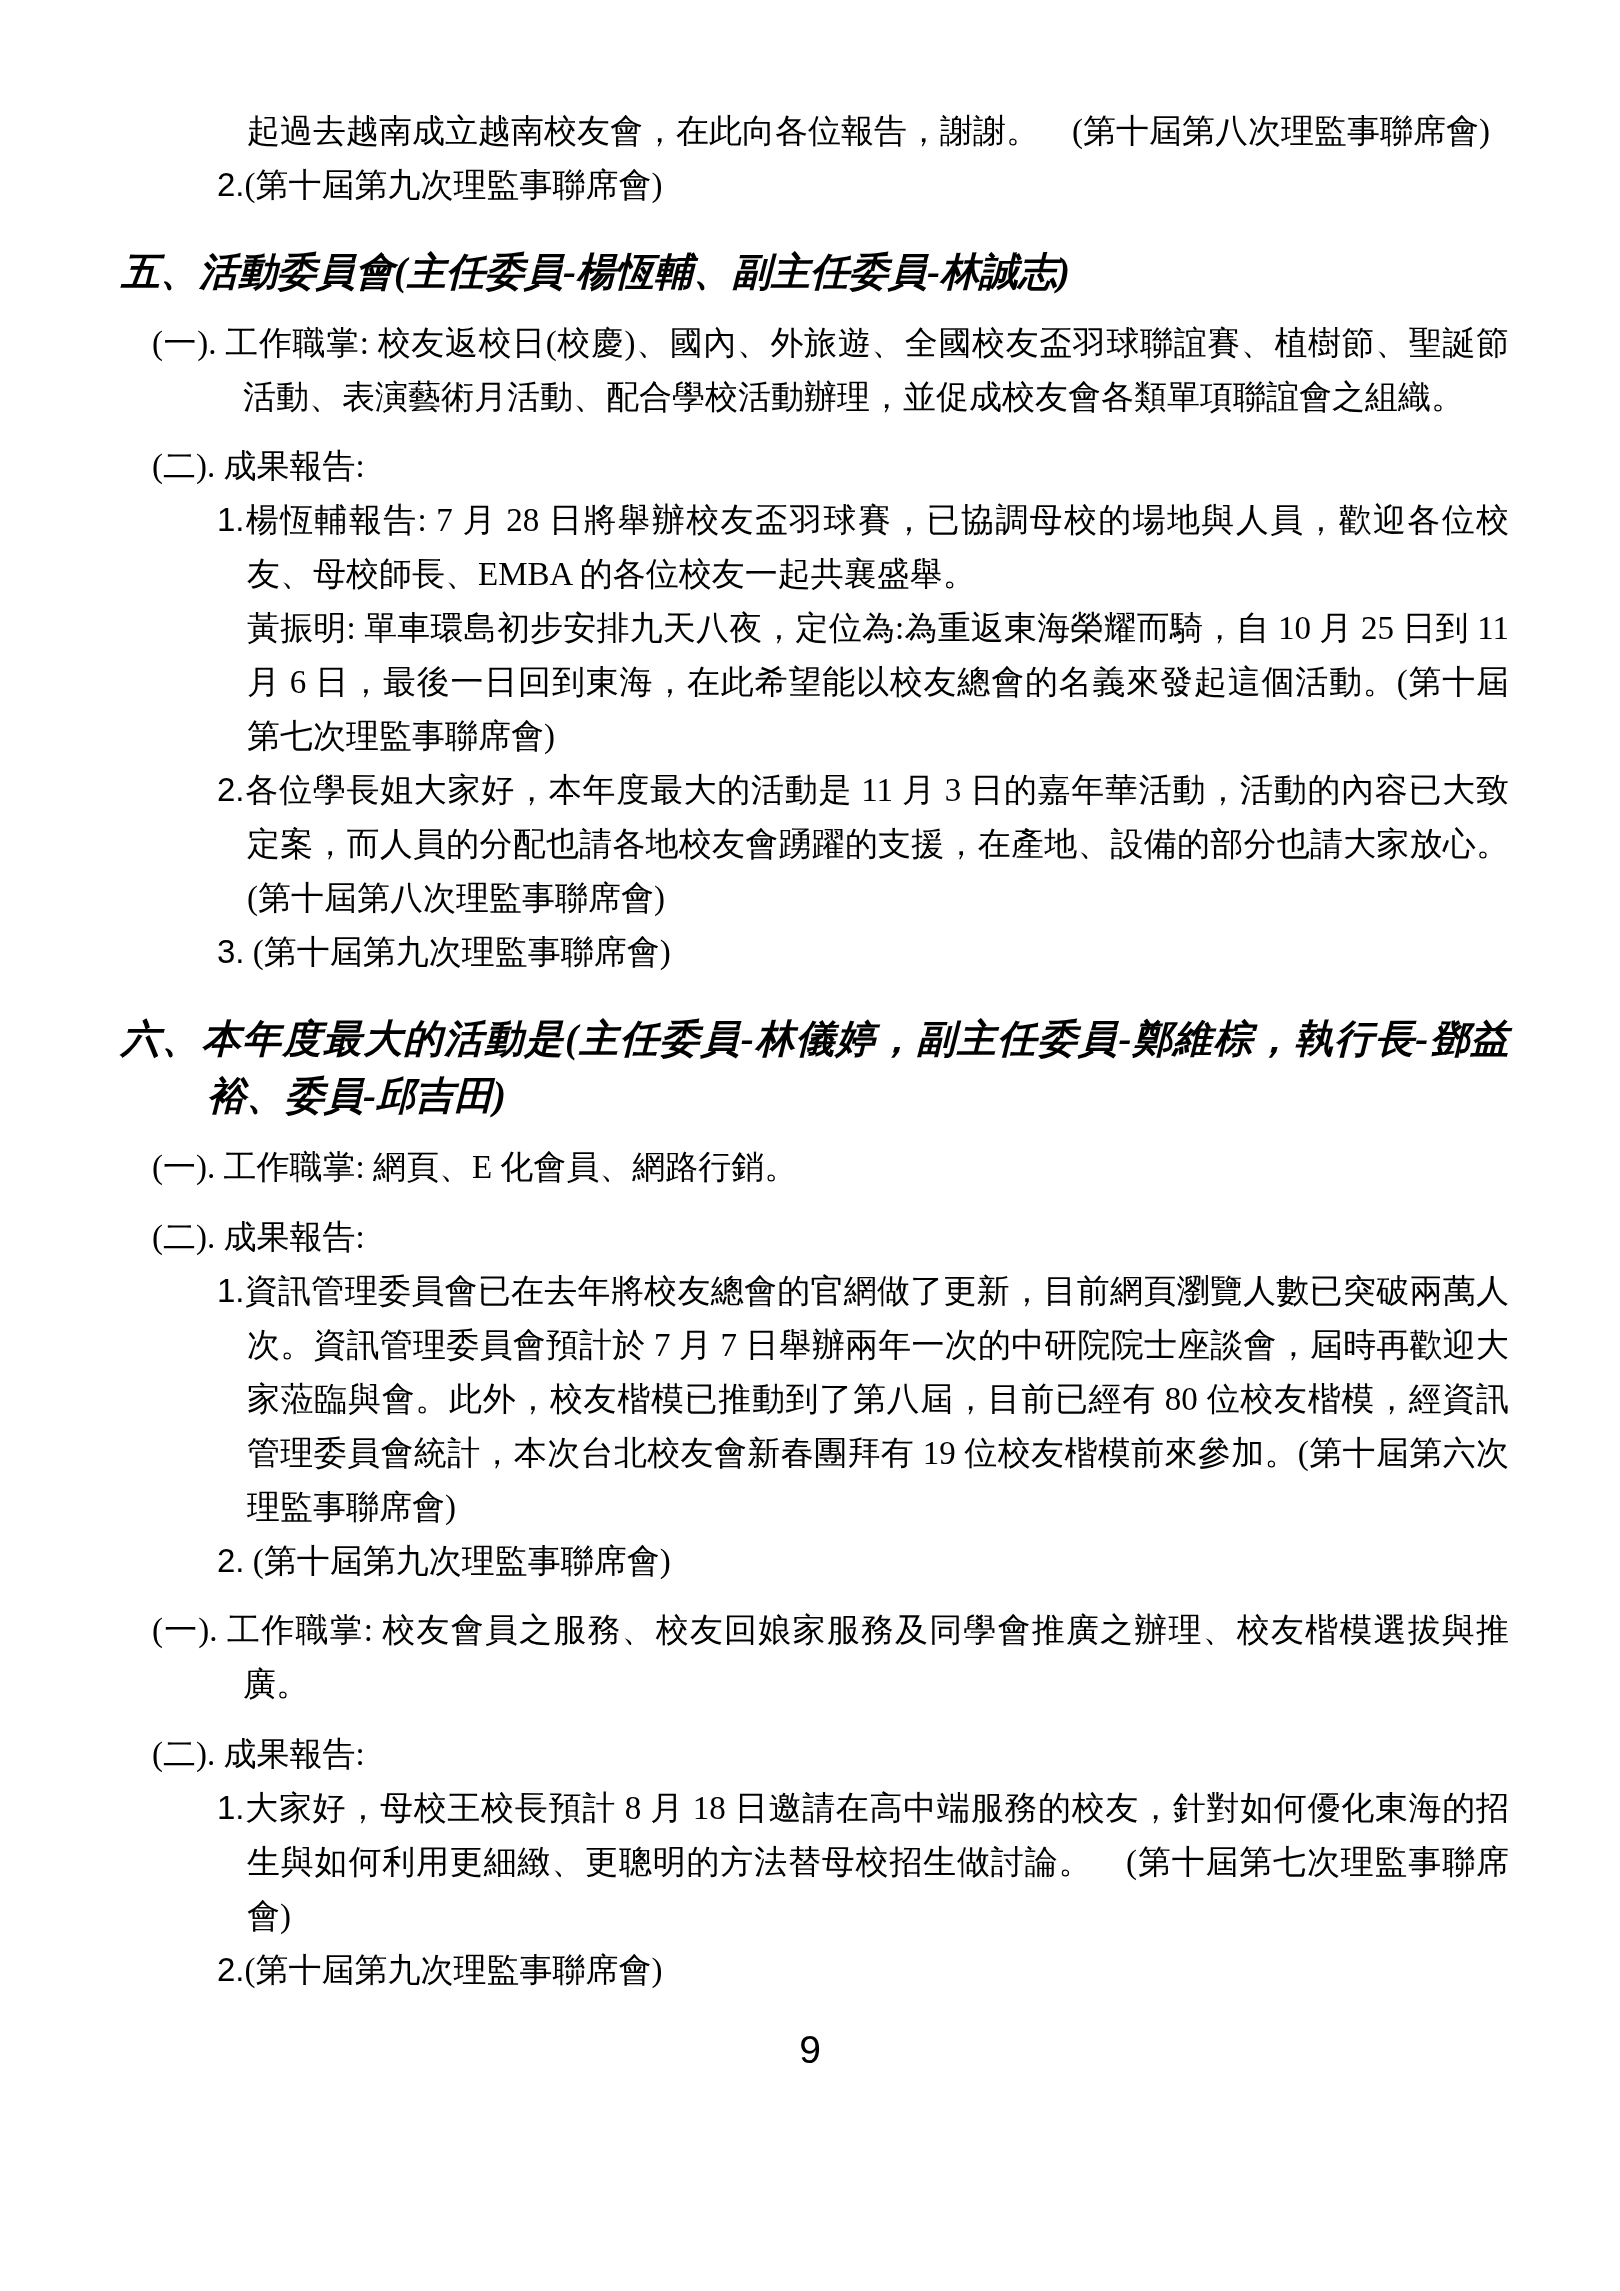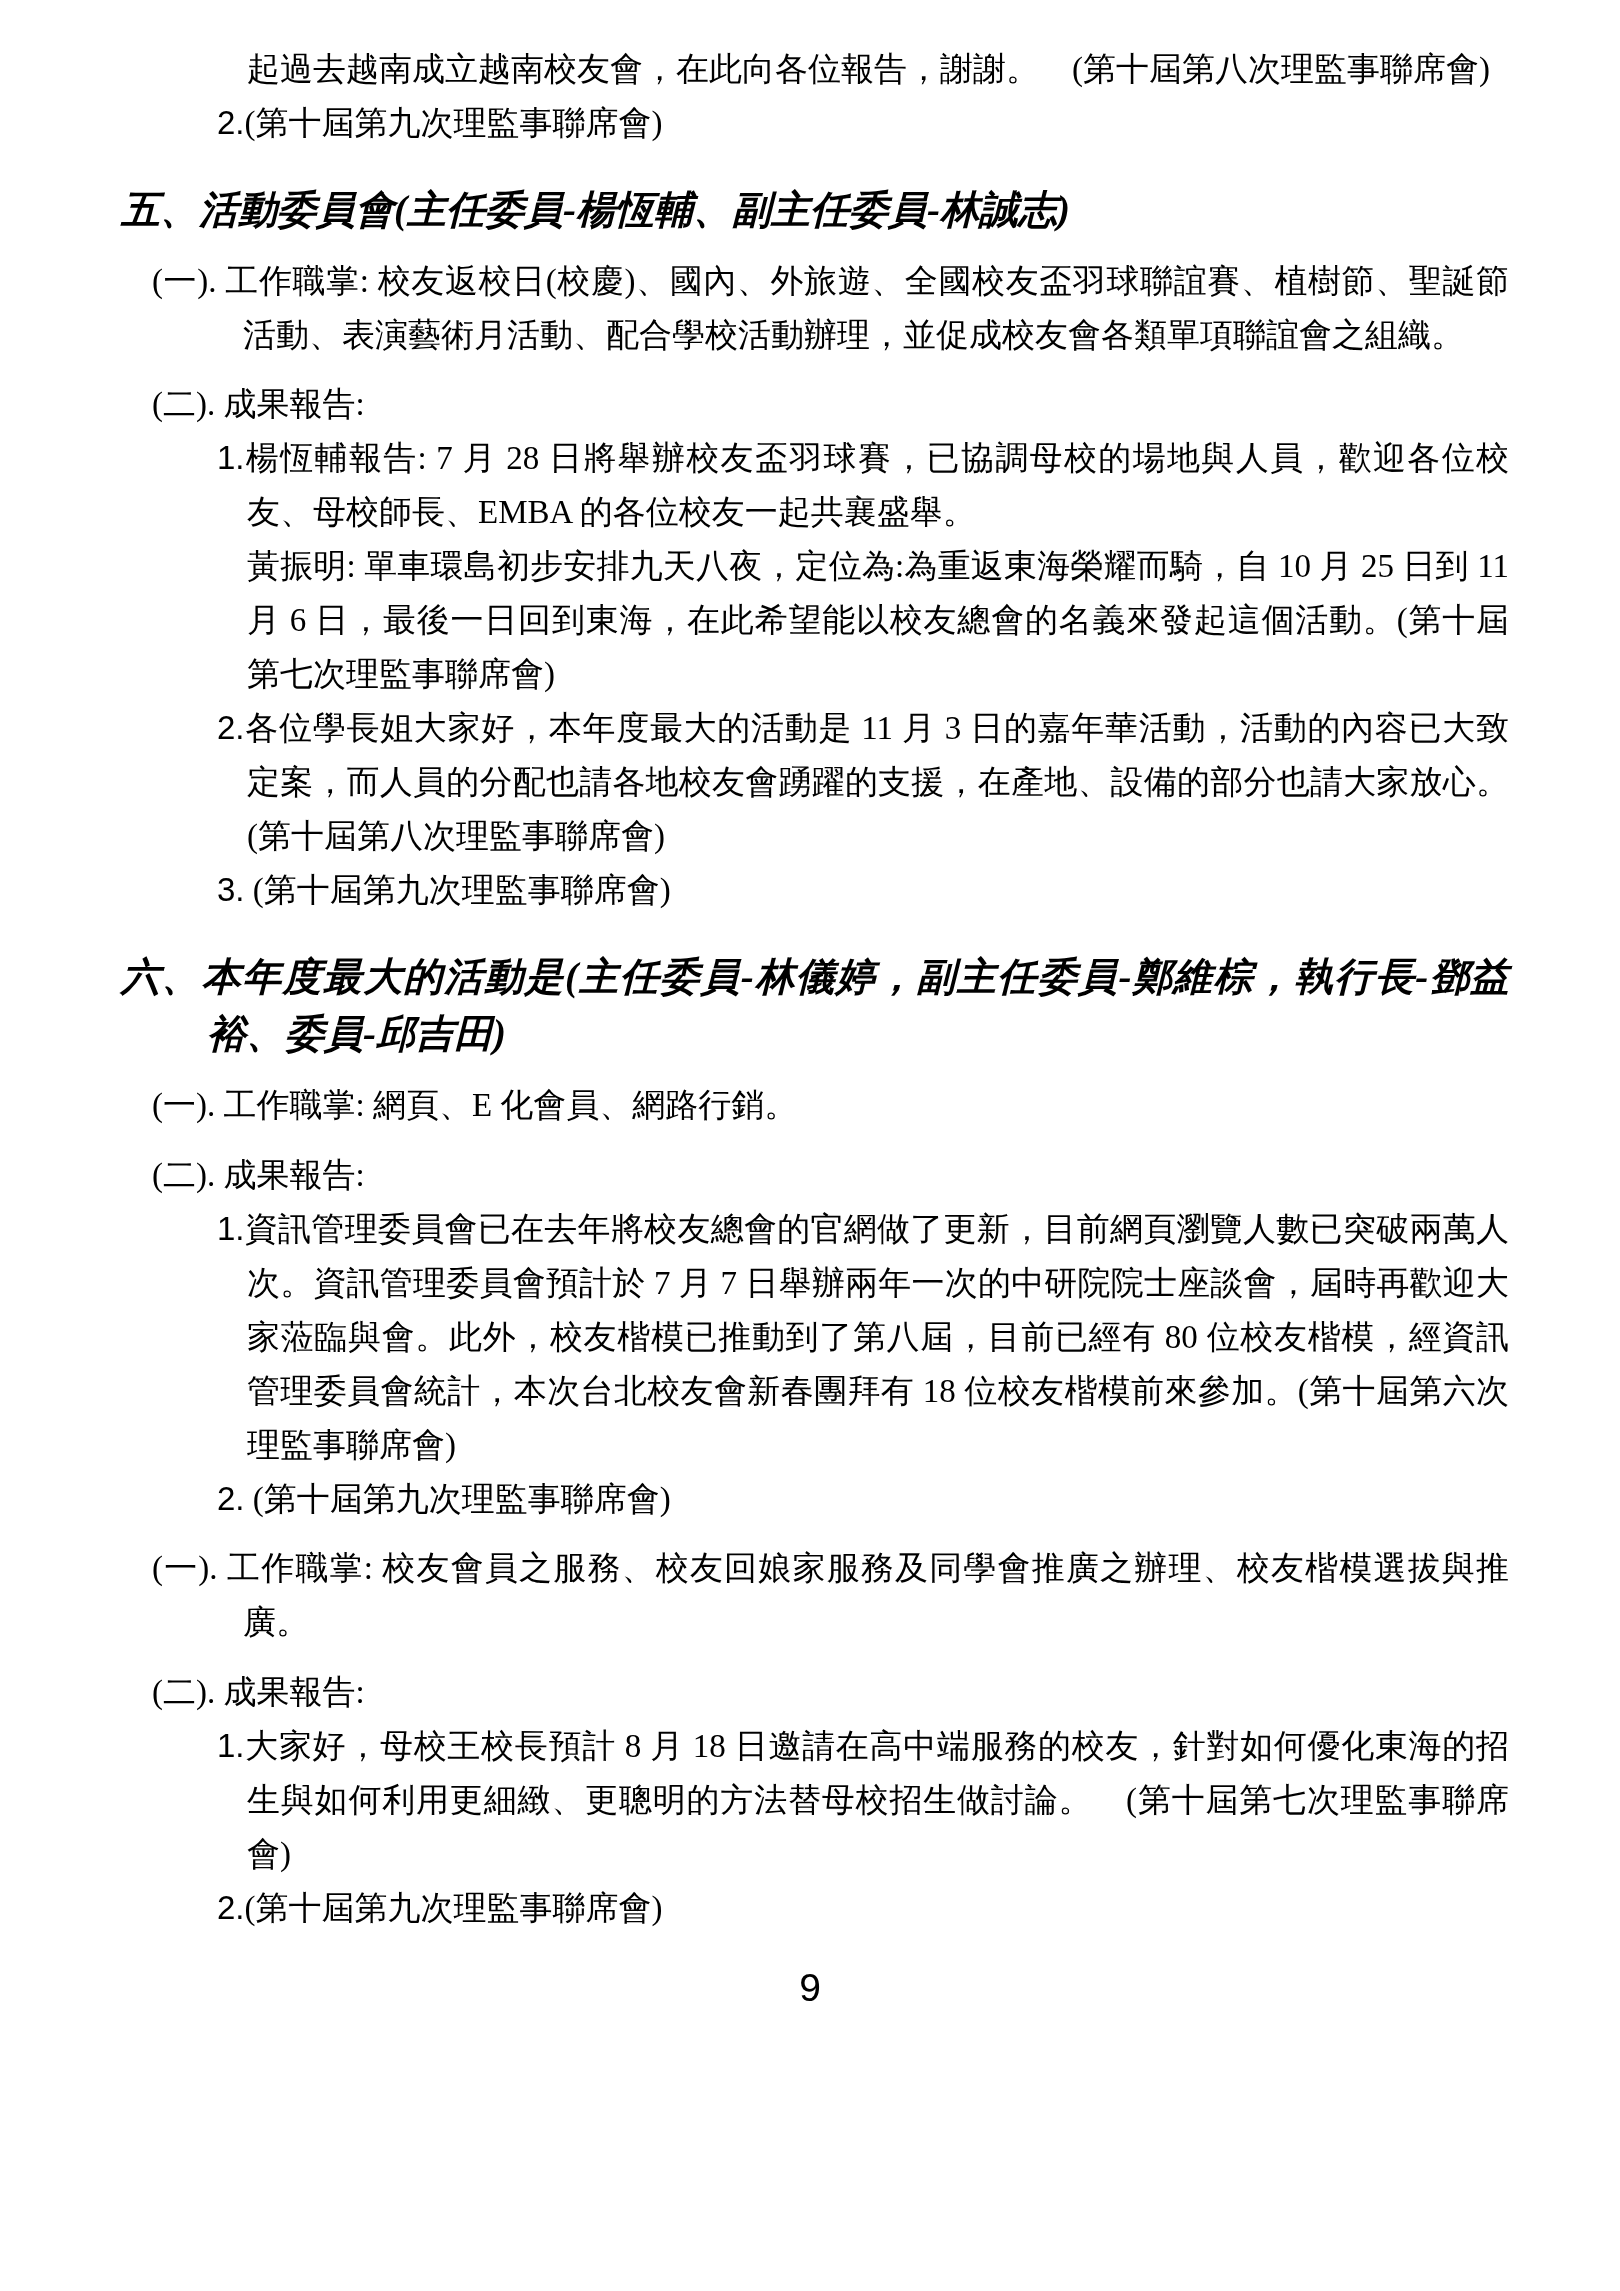--- a/index.html
+++ b/index.html
@@ -11,21 +11,21 @@
     width: 1620px;
     height: 2292px;
     overflow: hidden;
     color: #000000;
     font-family: "Liberation Serif", "DejaVu Serif", serif;
   }
   .page {
     box-sizing: border-box;
     width: 1620px;
     height: 1620px;
-    padding-top: 42px;
+    padding-top: 104px;
     position: relative;
   }
   
   .para {
     font-size: 33px;
     line-height: 54px;
     text-align: justify;
     margin: 0 111px 0 0;
   }
   
@@ -87,21 +87,21 @@
     <p class="para item"><span class="num">1.</span><span>楊恆輔報告: 7 月 28 日將舉辦校友盃羽球賽，已協調母校的場地與人員，歡迎各位校友、母校師長、EMBA 的各位校友一起共襄盛舉。</span></p>
     <p class="para sub">黃振明: 單車環島初步安排九天八夜，定位為:為重返東海榮耀而騎，自 10 月 25 日到 11 月 6 日，最後一日回到東海，在此希望能以校友總會的名義來發起這個活動。(第十屆第七次理監事聯席會)</p>
     <p class="para item"><span class="num">2.</span><span>各位學長姐大家好，本年度最大的活動是 11 月 3 日的嘉年華活動，活動的內容已大致定案，而人員的分配也請各地校友會踴躍的支援，在產地、設備的部分也請大家放心。(第十屆第八次理監事聯席會)</span></p>
     <p class="para item"><span class="num">3.</span><span> (第十屆第九次理監事聯席會)</span></p>
   </div>
 
   <div>
     <p class="heading">六、本年度最大的活動是(主任委員-林儀婷，副主任委員-鄭維棕，執行長-鄧益裕、委員-邱吉田)</p>
     <p class="para duty"><span>(一).</span> <span>工作職掌: 網頁、E 化會員、網路行銷。</span></p>
     <p class="para duty"><span>(二).</span> <span>成果報告:</span></p>
-    <p class="para item"><span class="num">1.</span><span>資訊管理委員會已在去年將校友總會的官網做了更新，目前網頁瀏覽人數已突破兩萬人次。資訊管理委員會預計於 7 月 7 日舉辦兩年一次的中研院院士座談會，屆時再歡迎大家蒞臨與會。此外，校友楷模已推動到了第八屆，目前已經有 80 位校友楷模，經資訊管理委員會統計，本次台北校友會新春團拜有 18 位校友楷模前來參加。(第十屆第六次理監事聯席會)</span></p>
+    <p class="para item"><span class="num">1.</span><span>資訊管理委員會已在去年將校友總會的官網做了更新，目前網頁瀏覽人數已突破兩萬人次。資訊管理委員會預計於 7 月 7 日舉辦兩年一次的中研院院士座談會，屆時再歡迎大家蒞臨與會。此外，校友楷模已推動到了第八屆，目前已經有 80 位校友楷模，經資訊管理委員會統計，本次台北校友會新春團拜有 19 位校友楷模前來參加。(第十屆第六次理監事聯席會)</span></p>
     <p class="para item"><span class="num">2.</span><span> (第十屆第九次理監事聯席會)</span></p>
   </div>
 
   <div>
     <p class="para duty"><span>(一).</span> <span>工作職掌: 校友會員之服務、校友回娘家服務及同學會推廣之辦理、校友楷模選拔與推廣。</span></p>
     <p class="para duty"><span>(二).</span> <span>成果報告:</span></p>
     <p class="para item"><span class="num">1.</span><span>大家好，母校王校長預計 8 月 18 日邀請在高中端服務的校友，針對如何優化東海的招生與如何利用更細緻、更聰明的方法替母校招生做討論。　(第十屆第七次理監事聯席會)</span></p>
     <p class="para item"><span class="num">2.</span><span>(第十屆第九次理監事聯席會)</span></p>
   </div>
 

